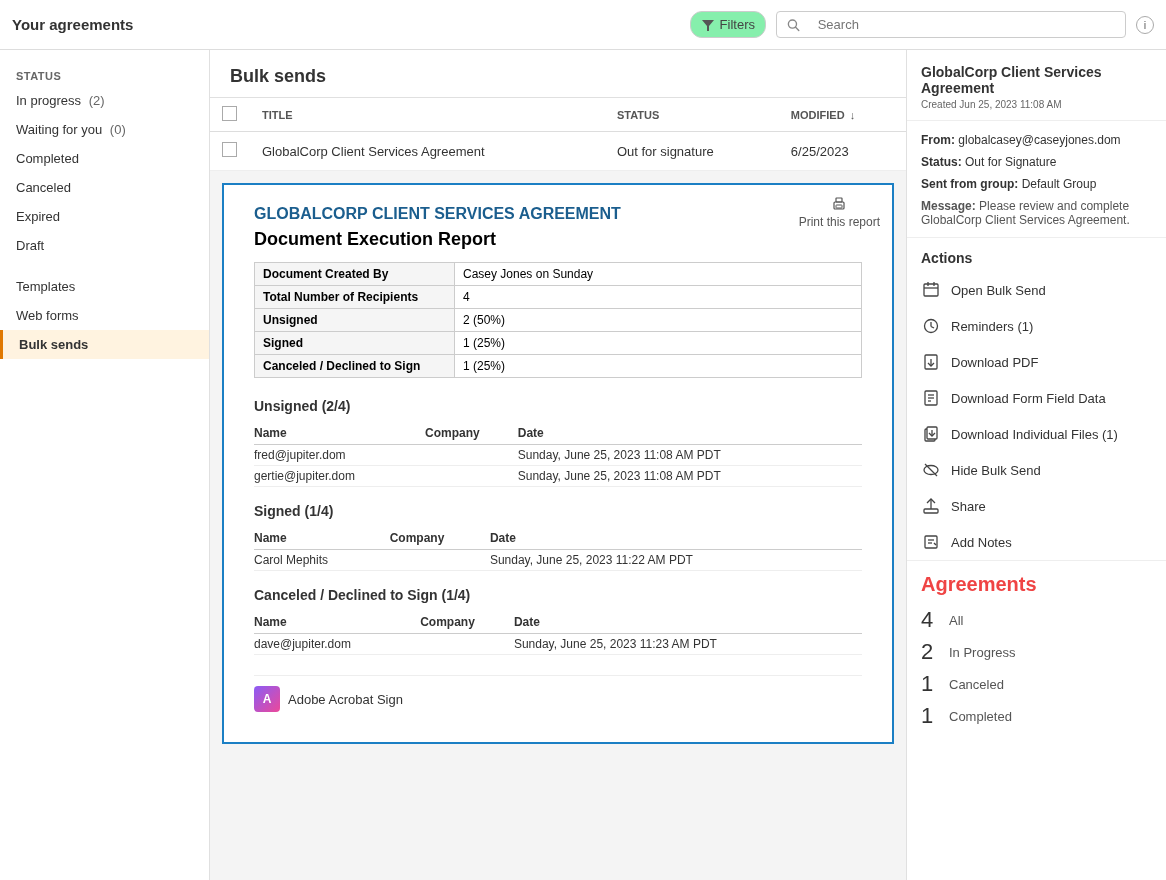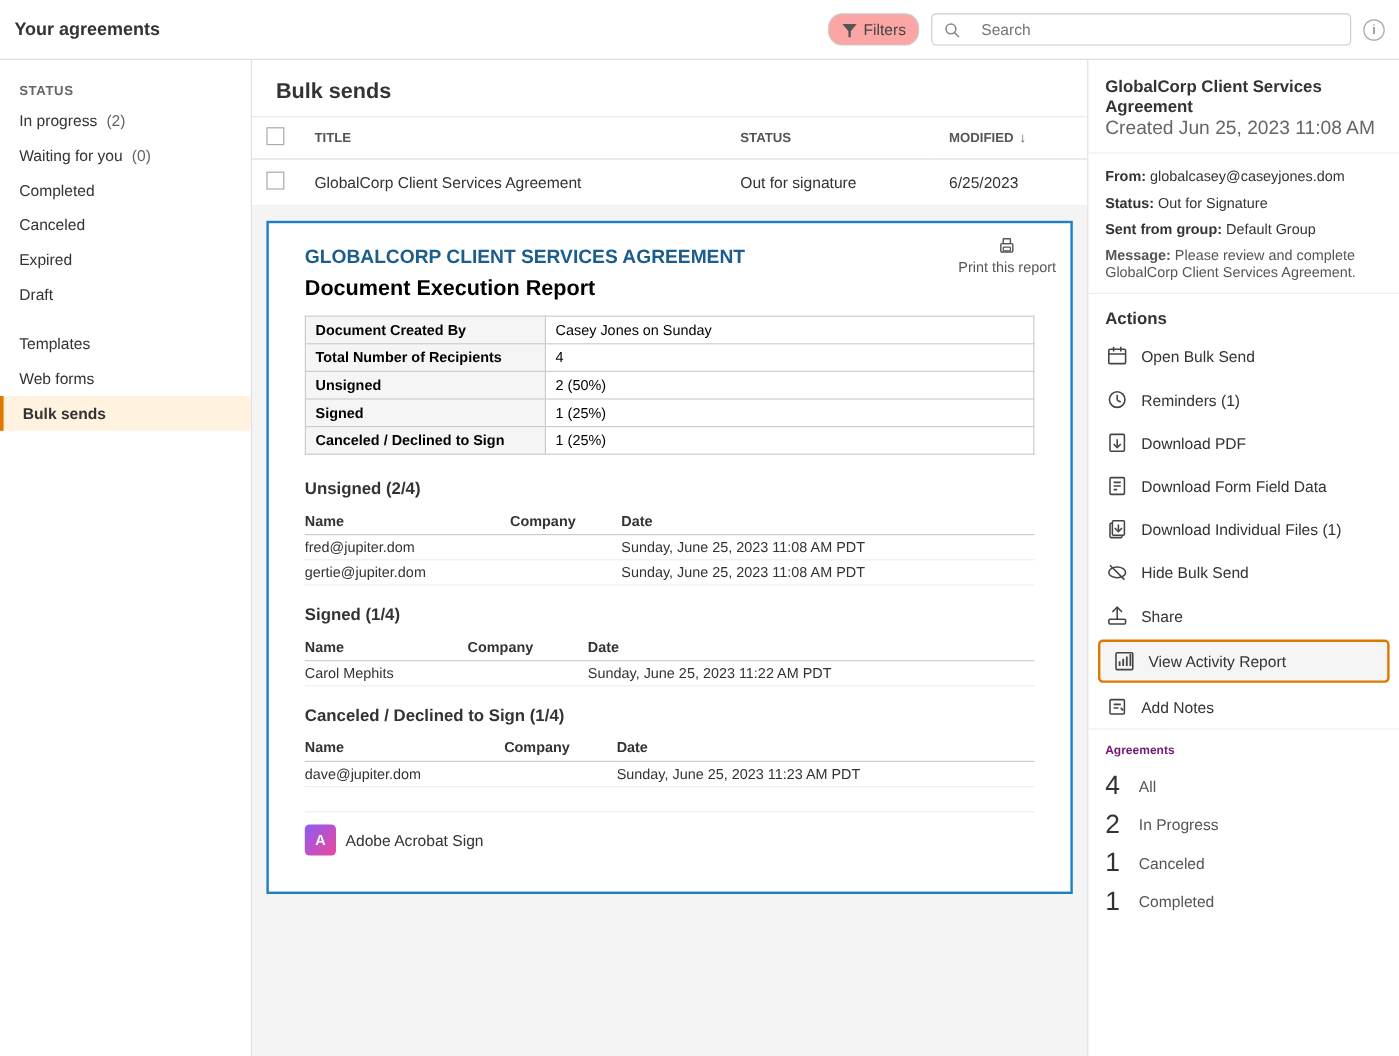--- a/index.html
+++ b/index.html
@@ -2,21 +2,21 @@
 <html><head>
   <meta charset="utf-8">
   <style>
     * { box-sizing: border-box; margin: 0; padding: 0; }
     body { font-family: -apple-system, BlinkMacSystemFont, 'Segoe UI', Arial, sans-serif; font-size: 13px; background: #f4f4f4; display: flex; flex-direction: column; height: 880px; overflow: hidden; }
 
     
     .top-bar { display: flex; align-items: center; background: #fff; border-bottom: 1px solid #ddd; padding: 6px 12px; gap: 10px; height: 50px; }
     .top-bar-title { font-size: 15px; font-weight: 600; color: #333; flex: 0 0 auto; }
     .spacer { flex: 1; }
-    .filter-btn { display: flex; align-items: center; gap: 5px; border: 1px solid #ccc; border-radius: 12px; padding: 5px 10px; background: #fca5a5; cursor: pointer; font-size: 13px; color: #444; }
+    .filter-btn { display: flex; align-items: center; gap: 5px; border: 1px solid #ccc; border-radius: 12px; padding: 5px 10px; background: #86efac; cursor: pointer; font-size: 13px; color: #444; }
     .search-box { display: flex; align-items: center; border: 1px solid #ccc; border-radius: 4px; padding: 5px 10px; background: #fff; flex: 0 0 350px; gap: 18px; }
     .search-box input { border: none; outline: none; font-size: 13px; color: #888; width: 100%; }
     .info-icon { width: 18px; height: 18px; border: 1px solid #aaa; border-radius: 50%; display: flex; align-items: center; justify-content: center; font-size: 11px; color: #666; cursor: pointer; }
 
     
     .main { display: flex; flex: 1; overflow: hidden; }
 
     
     .sidebar { width: 210px; background: #fff; border-right: 1px solid #e0e0e0; padding: 12px 0; flex-shrink: 0; overflow-y: auto; }
     .sidebar-section-label { font-size: 11px; font-weight: 700; color: #666; text-transform: uppercase; padding: 8px 16px 4px; letter-spacing: 0.5px; }
@@ -55,30 +55,30 @@
     .doc-people-table th { text-align: left; font-size: 12px; font-weight: bold; color: #333; padding: 4px 0; border-bottom: 1px solid #ccc; }
     .doc-people-table td { font-size: 12px; color: #333; padding: 3px 0; border-bottom: 1px solid #eee; }
     .acrobat-footer { display: flex; align-items: center; gap: 8px; margin-top: 20px; padding-top: 10px; border-top: 1px solid #eee; }
     .acrobat-logo { width: 26px; height: 26px; background: linear-gradient(135deg, #8b5cf6, #ec4899); border-radius: 4px; display: flex; align-items: center; justify-content: center; color: #fff; font-size: 12px; font-weight: bold; }
     .acrobat-name { font-size: 13px; color: #333; font-weight: 500; }
 
     
     .right-panel { width: 260px; background: #fff; border-left: 1px solid #e0e0e0; overflow-y: auto; flex-shrink: 0; }
     .right-panel-header { padding: 14px 14px 10px; border-bottom: 1px solid #eee; }
     .right-panel-title { font-size: 14px; font-weight: 700; color: #333; margin-bottom: 3px; }
-    .right-panel-meta { font-size: 16px; color: #666; }
+    .right-panel-meta { font-size: 10px; color: #666; }
     .right-panel-field { padding: 4px 14px; font-size: 12px; color: #333; }
     .right-panel-field strong { color: #333; }
     .right-panel-message { padding: 4px 14px 10px; font-size: 12px; color: #555; border-bottom: 1px solid #eee; }
     .right-section-title { padding: 12px 14px 6px; font-size: 14px; font-weight: 700; color: #333; }
     .action-item { display: flex; align-items: center; gap: 10px; padding: 8px 14px; cursor: pointer; color: #333; font-size: 13px; }
     .action-item.highlighted { background: #f5f5f5; border: 2px solid #e07800; border-radius: 4px; margin: 2px 8px; padding: 6px 10px; }
     .action-icon { width: 20px; height: 20px; display: flex; align-items: center; justify-content: center; color: #444; font-size: 14px; flex-shrink: 0; }
     .agreements-section { padding: 12px 14px; border-top: 1px solid #eee; }
-    .agreements-section-title { font-size: 10px; font-weight: 700; color: #701a75; margin-bottom: 8px; }
+    .agreements-section-title { font-size: 20px; font-weight: 700; color: #ef4444; margin-bottom: 8px; }
     .agreement-stat { display: flex; align-items: center; gap: 8px; padding: 3px 0; }
     .agreement-stat .num { font-size: 22px; font-weight: 300; color: #333; min-width: 20px; }
     .agreement-stat .label { font-size: 13px; color: #555; }
   </style>
 </head>
 <body>
 
 <div class="top-bar">
   <span class="top-bar-title">Your agreements</span>
   <div class="spacer"></div>
@@ -369,32 +369,20 @@
       <div class="action-icon">
         <svg width="18" height="18" viewBox="0 0 18 18" fill="none">
             <rect x="2" y="12" width="14" height="4" rx="1" stroke="#444" stroke-width="1.3"></rect>
             <line x1="9" y1="2" x2="9" y2="12" stroke="#444" stroke-width="1.3"></line>
             <polyline points="5,6 9,2 13,6" stroke="#444" stroke-width="1.3" fill="none"></polyline>
           </svg>
       </div>
       <span>Share</span>
     </div>
 
-    <div class="action-item highlighted">
-      <div class="action-icon">
-        <svg width="18" height="18" viewBox="0 0 18 18" fill="none">
-            <rect x="2" y="2" width="14" height="14" rx="1" stroke="#444" stroke-width="1.3"></rect>
-            <line x1="5" y1="9" x2="5" y2="13" stroke="#444" stroke-width="1.5"></line>
-            <line x1="8" y1="7" x2="8" y2="13" stroke="#444" stroke-width="1.5"></line>
-            <line x1="11" y1="5" x2="11" y2="13" stroke="#444" stroke-width="1.5"></line>
-            <line x1="14" y1="3" x2="14" y2="13" stroke="#444" stroke-width="1.5"></line>
-          </svg>
-      </div>
-      <span>View Activity Report</span>
-    </div>
 
     <div class="action-item">
       <div class="action-icon">
         <svg width="18" height="18" viewBox="0 0 18 18" fill="none">
             <rect x="3" y="3" width="12" height="12" rx="1" stroke="#444" stroke-width="1.3"></rect>
             <line x1="6" y1="7" x2="12" y2="7" stroke="#444" stroke-width="1.3"></line>
             <line x1="6" y1="10" x2="10" y2="10" stroke="#444" stroke-width="1.3"></line>
             <line x1="12" y1="10" x2="14" y2="12" stroke="#444" stroke-width="1.5"></line>
           </svg>
       </div>

